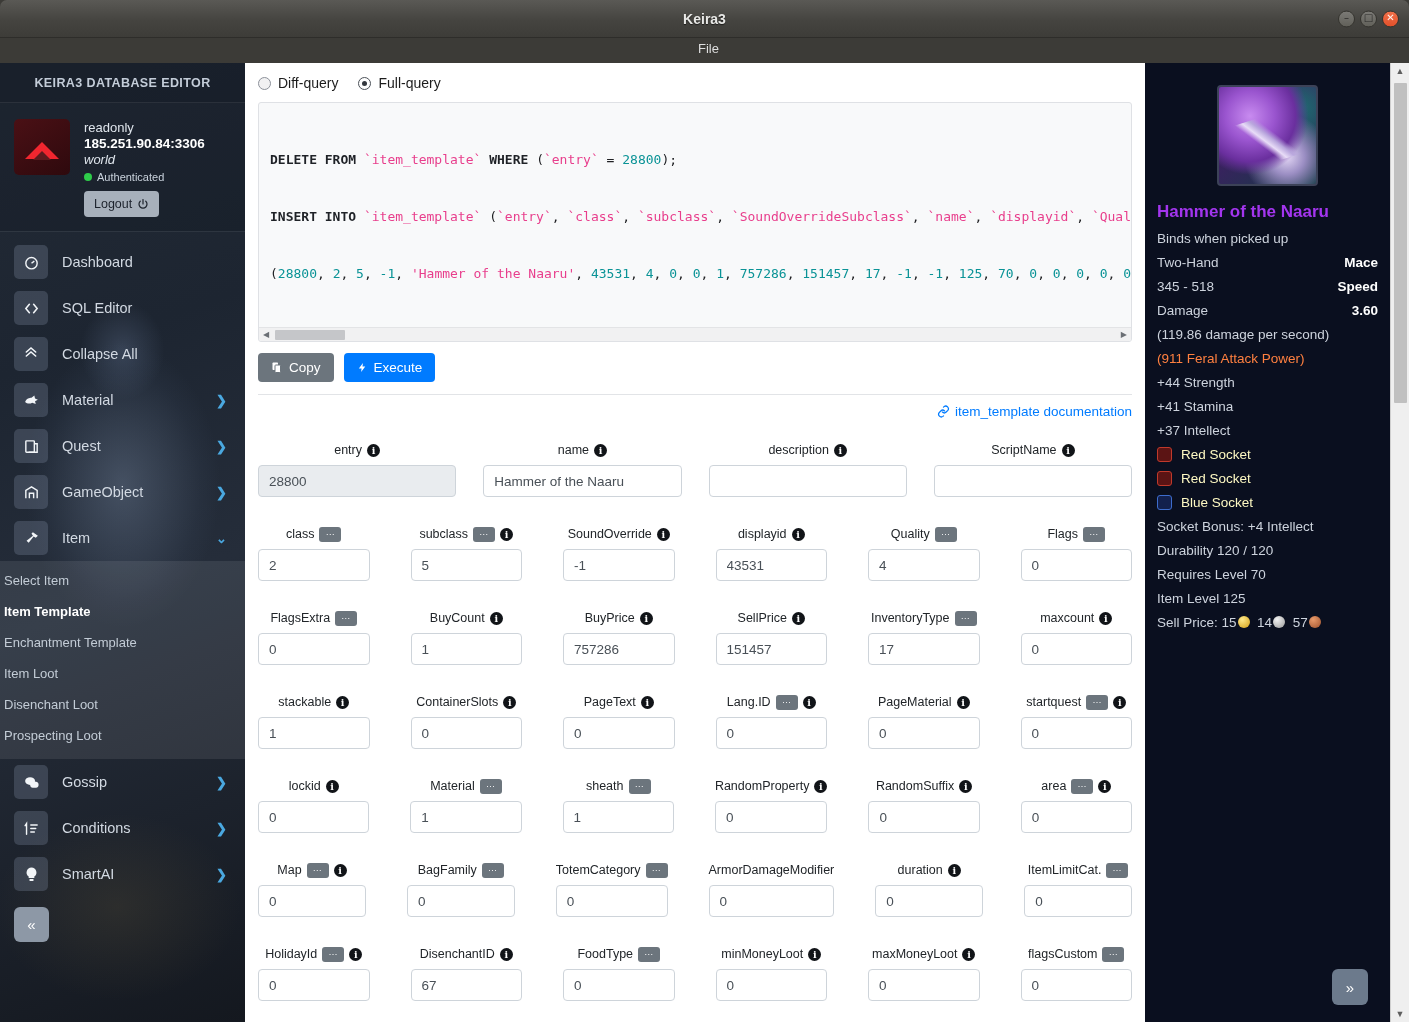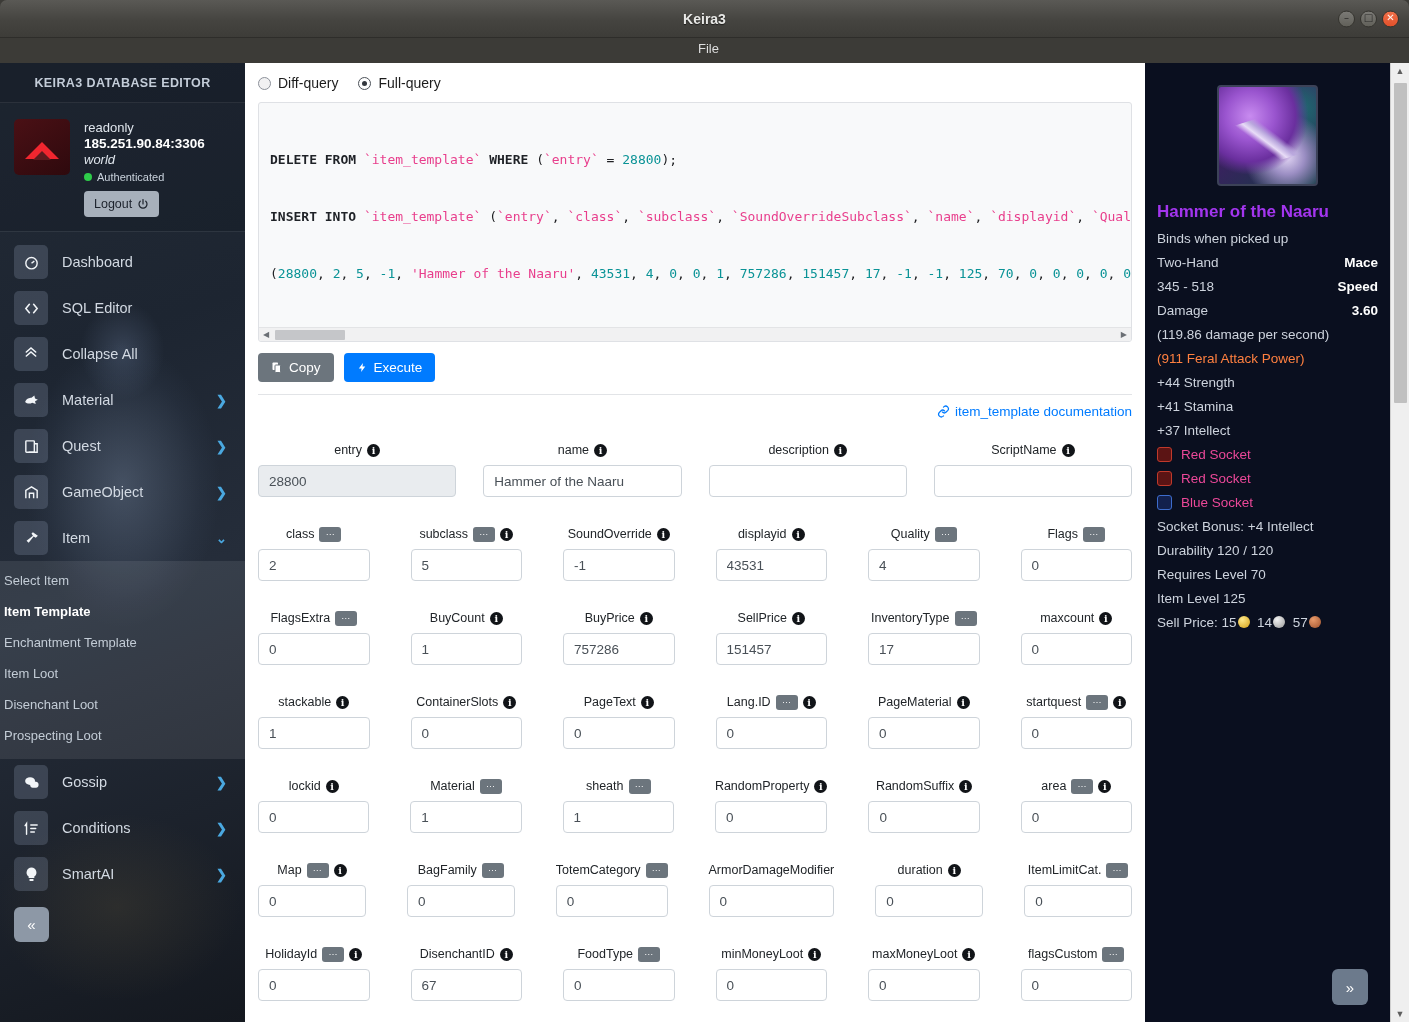--- a/index.html
+++ b/index.html
@@ -223,21 +223,21 @@
   .tt-line { color: #cdd3dd; font-size: 13.5px; margin-bottom: 9px; }
   .tt-row { display: flex; justify-content: space-between; align-items: baseline; margin-bottom: 9px; }
   .tt-row span:first-child { color: #cdd3dd; font-size: 13.5px; }
   .tt-row span:last-child { color: #ffffff; font-size: 13.5px; font-weight: bold; }
   .tt-orange { color: #ff8040; font-size: 13.5px; margin-bottom: 9px; }
   .tt-stat { color: #cdd3dd; font-size: 13.5px; margin-bottom: 9px; }
   .socket-line { display: flex; align-items: center; gap: 9px; margin-bottom: 9px; }
   .socket-ico { width: 15px; height: 15px; border-radius: 3px; }
   .socket-ico.red { background: #5b1414; border: 1px solid #c0392b; }
   .socket-ico.blue { background: #12204d; border: 1px solid #3d6ccc; }
-  .socket-label { color: #ec4899; font-size: 13.5px; }
+  .socket-label { color: #fef9c3; font-size: 13.5px; }
   .coin { display: inline-block; width: 12px; height: 12px; border-radius: 50%; vertical-align: -1px; margin-left: 1px; }
   .coin.gold { background: radial-gradient(circle at 35% 30%, #ffe98a, #d4a017); }
   .coin.silver { background: radial-gradient(circle at 35% 30%, #f2f2f2, #9a9a9a); }
   .coin.copper { background: radial-gradient(circle at 35% 30%, #e89a6b, #a0522d); }
   .sell-line { color: #cdd3dd; font-size: 13.5px; margin-bottom: 9px; }
 
   .expand-btn {
     position: absolute; right: 22px; bottom: 17px;
     width: 36px; height: 36px; border-radius: 6px; background: #6c7a8c; color:#fff;
     display: flex; align-items: center; justify-content: center; font-size: 15px; cursor: pointer; border:none;

